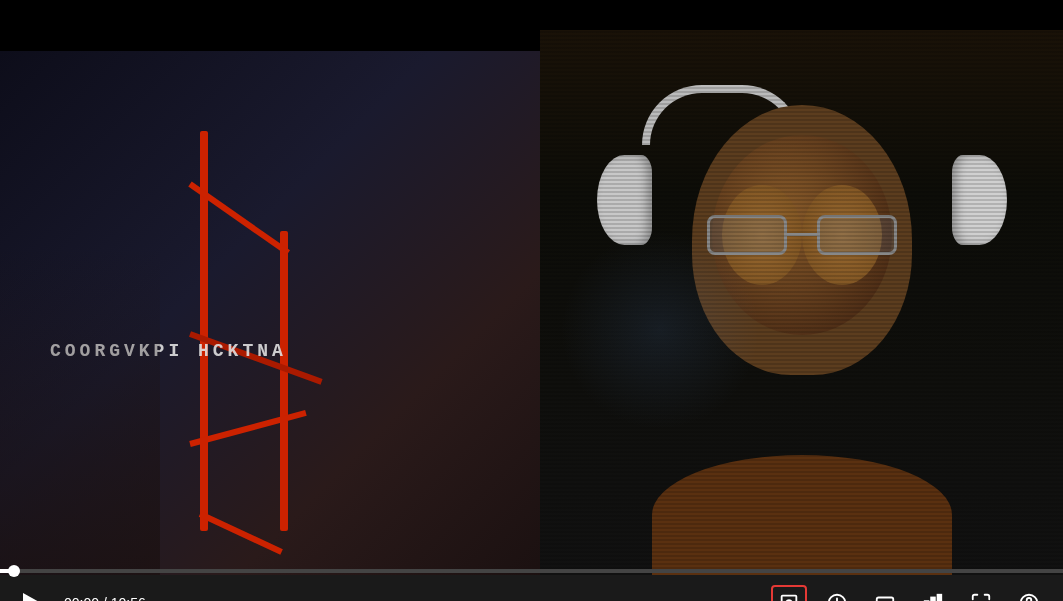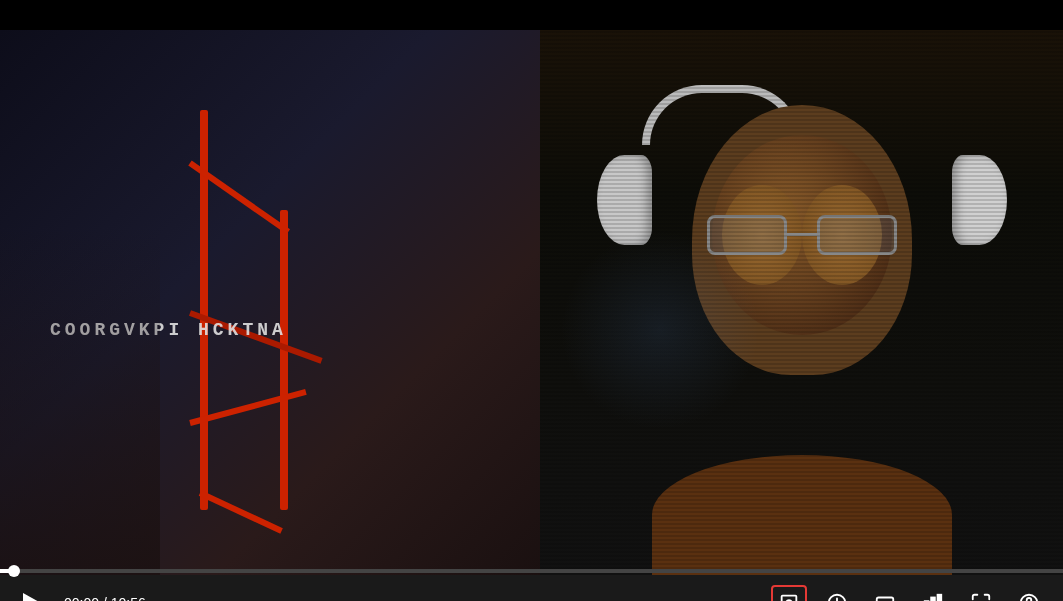--- a/index.html
+++ b/index.html
@@ -19,20 +19,21 @@
       display: flex;
       overflow: hidden;
     }
 
     .video-left {
       width: 540px;
       height: 545px;
       background: #0f172a;
       position: relative;
       overflow: hidden;
+      margin-top: 21px;
     }
 
     .video-left-inner {
       width: 100%;
       height: 100%;
       background: linear-gradient(135deg, #0d0d1a 0%, #1a1a2e 40%, #2a1a1a 70%, #1a1010 100%);
       position: relative;
     }
 
     .red-structure {

